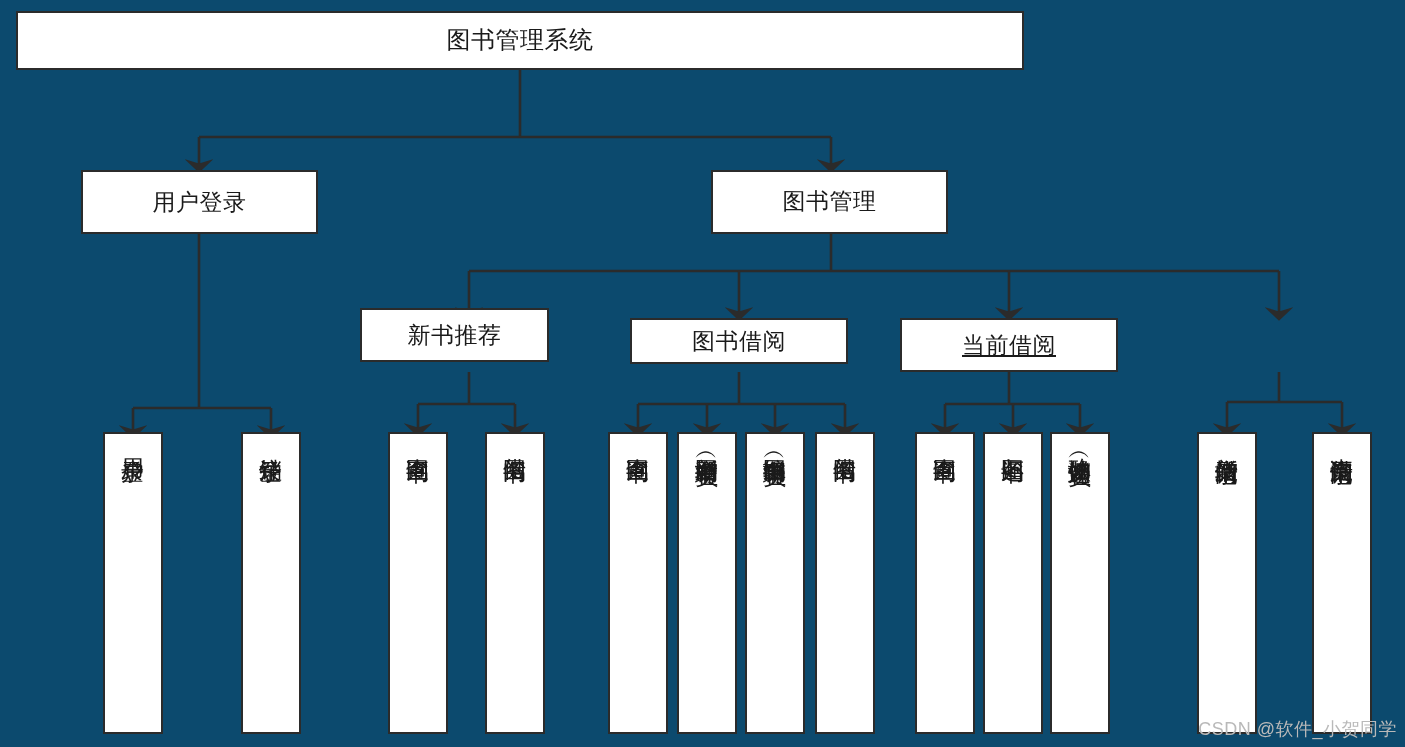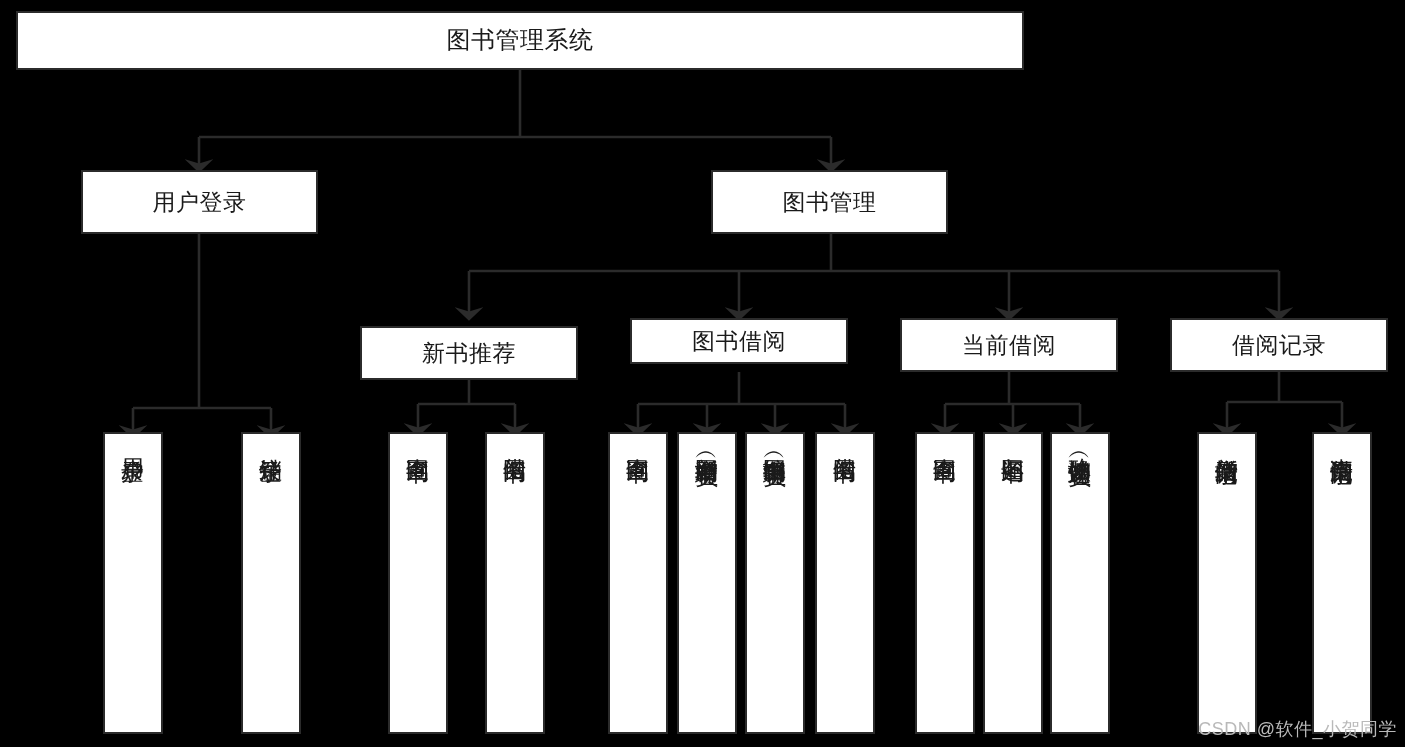--- a/index.html
+++ b/index.html
@@ -7,21 +7,21 @@
     padding: 0;
     background: #ffffff;
   }
   body {
     font-family: "Liberation Sans", "DejaVu Sans", sans-serif;
   }
   #diagram-root {
     position: relative;
     width: 1405px;
     height: 747px;
-    background: #000000;
+    background: #0c4a6e;
     overflow: hidden;
   }
   svg.connectors {
     position: absolute;
     left: 0;
     top: 0;
     width: 1405px;
     height: 747px;
     pointer-events: none;
   }
@@ -127,35 +127,32 @@
     </g>
   </svg>
 
   <div class="node horizontal root" style="left:16px; top:11px; width:1008px; height:59px;">
     <span class="label">图书管理系统</span>
   </div>
 
   <div class="node horizontal" style="left:81px; top:170px; width:237px; height:64px;">
     <span class="label">用户登录</span>
   </div>
-  <div class="node horizontal" style="left:711px; top:170px; width:237px; height:64px;">
+  <div class="node horizontal" style="left:711px; top:170px; width:237px; height:64px;font-family:Liberation Serif, serif;">
     <span class="label">图书管理</span>
   </div>
 
-  <div class="node horizontal" style="left:360px; top:326px; width:218px; height:54px;">
+  <div class="node horizontal" style="left:360px; top:308px; width:189px; height:54px;">
     <span class="label">新书推荐</span>
   </div>
   <div class="node horizontal" style="left:630px; top:318px; width:218px; height:46px;">
     <span class="label">图书借阅</span>
   </div>
-  <div class="node horizontal" style="left:900px; top:318px; width:218px; height:54px;">
+  <div class="node horizontal" style="left:900px; top:318px; width:218px; height:54px;text-decoration:underline;">
     <span class="label">当前借阅</span>
-  </div>
-  <div class="node horizontal" style="left:1170px; top:318px; width:218px; height:54px;">
-    <span class="label">借阅记录</span>
   </div>
 
   <div class="node vertical" style="left:103px; top:432px; width:60px; height:302px;">
     <span class="label">用户登录</span>
   </div>
   <div class="node vertical" style="left:241px; top:432px; width:60px; height:302px;">
     <span class="label">注销登录</span>
   </div>
 
   <div class="node vertical" style="left:388px; top:432px; width:60px; height:302px;">

